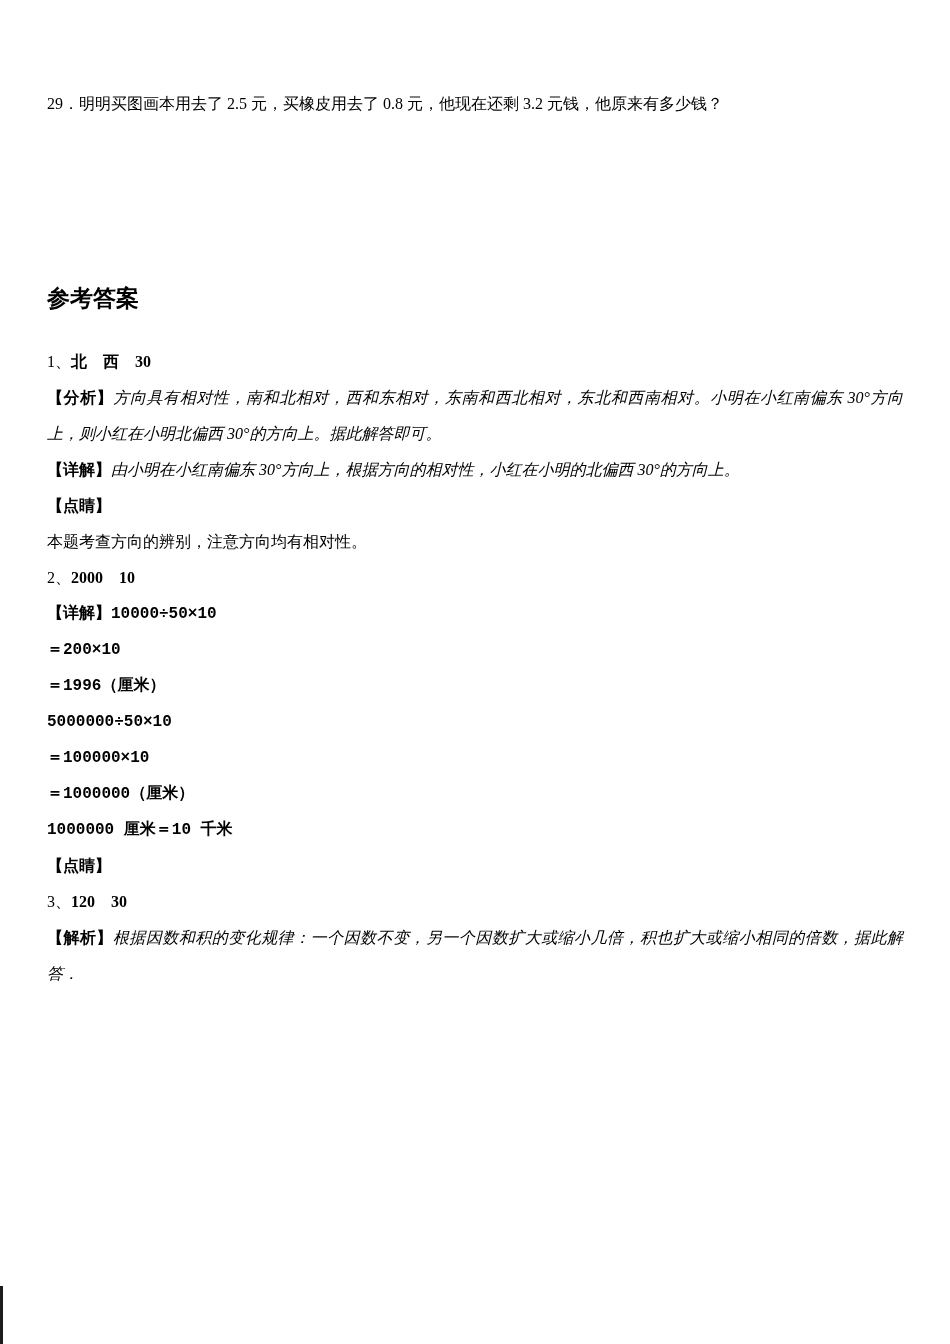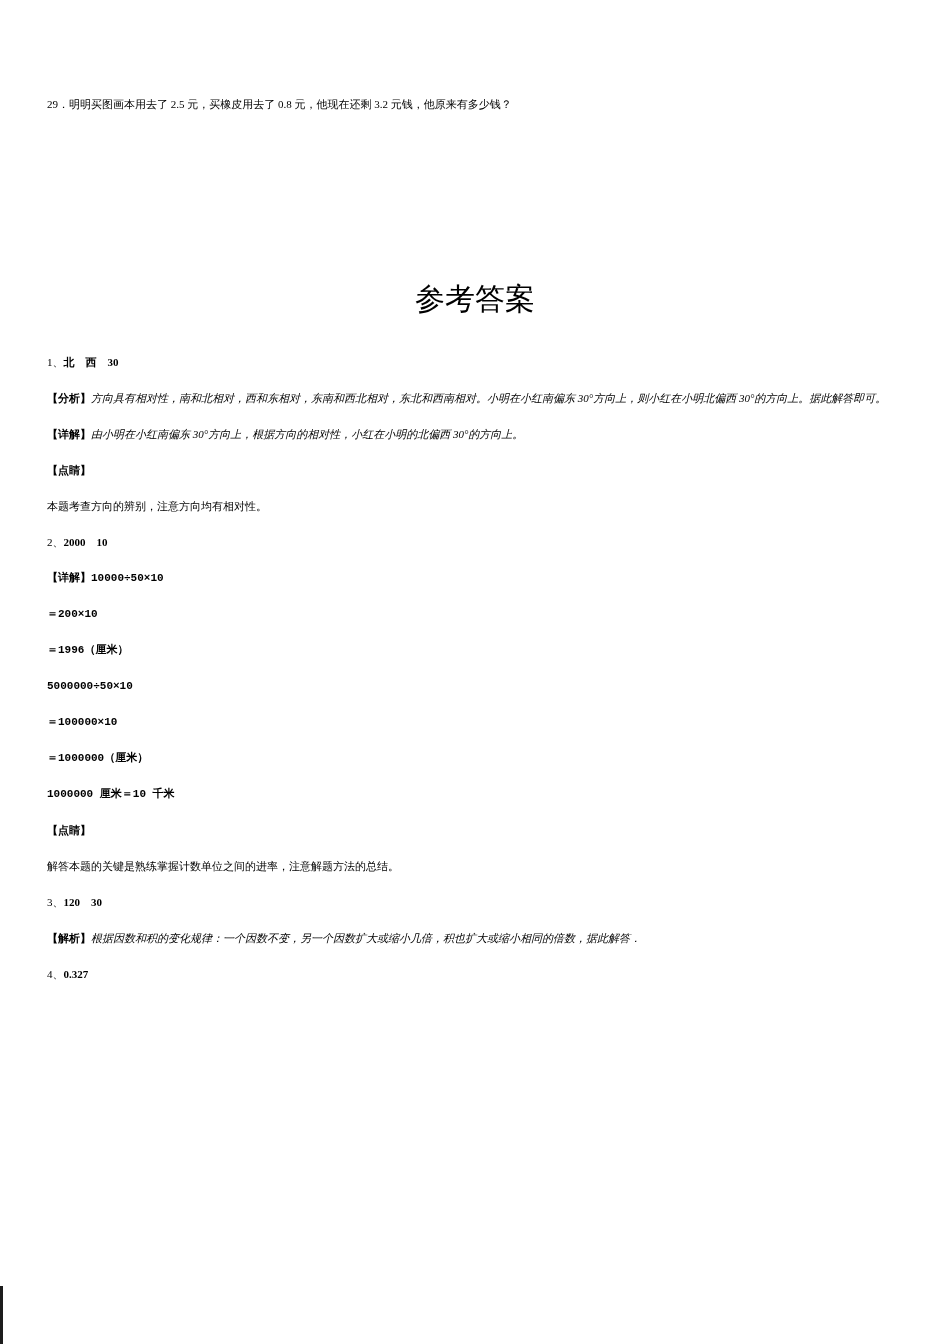--- a/index.html
+++ b/index.html
@@ -13,34 +13,34 @@
     font-family: "Liberation Serif", "DejaVu Serif", serif;
   }
   .page {
     width: 950px;
     height: 1344px;
     padding: 86px 47px 0 47px;
     background: #ffffff;
     position: relative;
   }
   .para {
-    font-size: 11px;
+    font-size: 16px;
     line-height: 36px;
     text-align: justify;
     font-weight: normal;
   }
   .prefix { display: inline; }
   .txt { display: inline; }
 
   .k-question { margin-bottom: 156px; }
 
   .k-title {
-    text-align: center;
-    font-weight: normal;
-    font-size: 30px;
+    text-align: left;
+    font-weight: bold;
+    font-size: 23px;
     line-height: 42px;
     margin-bottom: 24px;
   }
 
   .k-section { }
 
   .k-answer .prefix { font-weight: normal; }
   .k-answer .txt { font-weight: bold; }
 
   .k-labeled .prefix { font-weight: bold; }
@@ -76,19 +76,17 @@
       <div class="para k-body"><span class="txt">本题考查方向的辨别，注意方向均有相对性。</span></div>
       <div class="para k-answer"><span class="prefix">2、</span><span class="txt">2000　10</span></div>
       <div class="para k-math"><span class="prefix">【详解】</span><span class="txt">10000÷50×10</span></div>
       <div class="para k-math"><span class="txt">＝200×10</span></div>
       <div class="para k-math"><span class="txt">＝1996（厘米）</span></div>
       <div class="para k-math"><span class="txt">5000000÷50×10</span></div>
       <div class="para k-math"><span class="txt">＝100000×10</span></div>
       <div class="para k-math"><span class="txt">＝1000000（厘米）</span></div>
       <div class="para k-math"><span class="txt">1000000 厘米＝10 千米</span></div>
       <div class="para k-label"><span class="txt">【点睛】</span></div>
-      <div class="para k-body"><span class="txt">解答本题的关键是熟练掌握计数单位之间的进率，注意解题方法的总结。</span></div>
       <div class="para k-answer"><span class="prefix">3、</span><span class="txt">120　30</span></div>
       <div class="para k-labeled"><span class="prefix">【解析】</span><span class="txt">根据因数和积的变化规律：一个因数不变，另一个因数扩大或缩小几倍，积也扩大或缩小相同的倍数，据此解答．</span></div>
-      <div class="para k-answer"><span class="prefix">4、</span><span class="txt">0.327</span></div>
     </main>
   <div class="edge-mark"></div>
 </div>
 
 </body></html>

